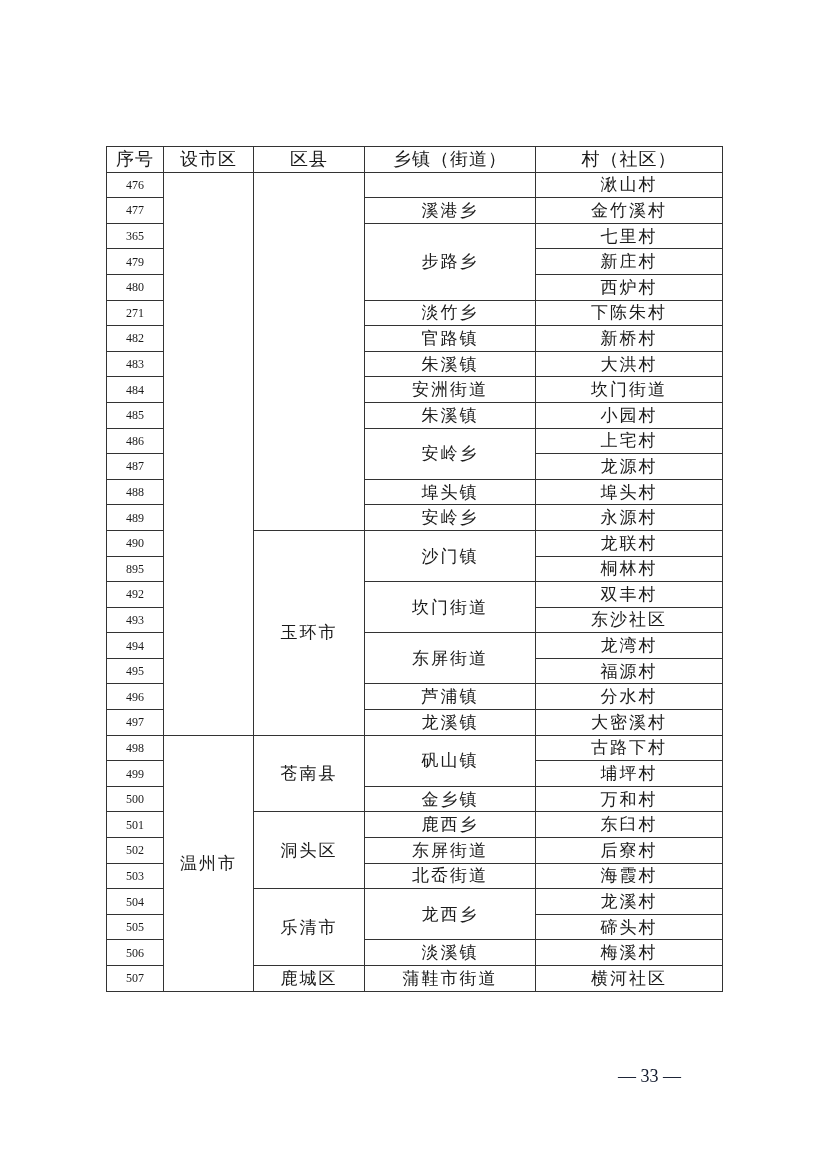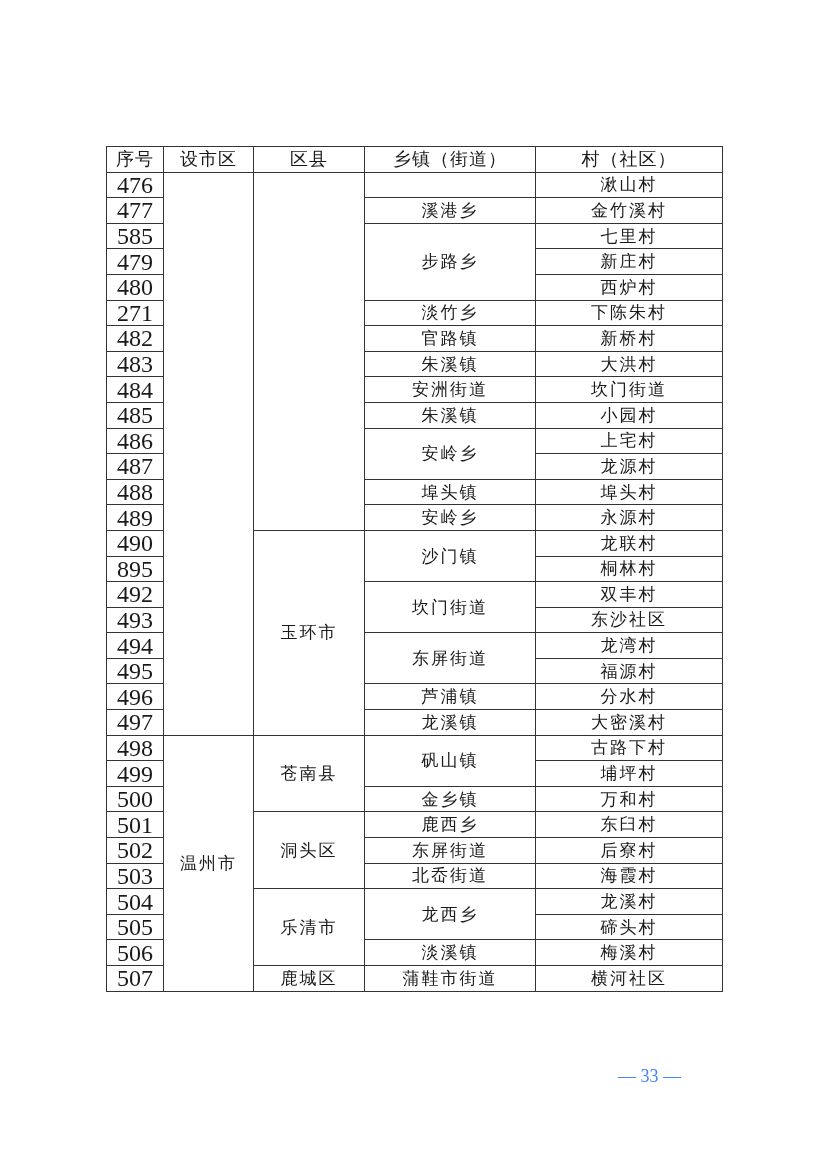--- a/index.html
+++ b/index.html
@@ -12,24 +12,24 @@
     width: 616px;
   }
   table.grid td, table.grid th {
     border: 1.3px solid #333;
     height: 24.6px; padding: 0;
     text-align: center; vertical-align: middle;
     font-size: 17px; font-weight: normal; line-height: 1;
     letter-spacing: 2px;
   }
   table.grid th { font-family: "DejaVu Sans", "Liberation Sans", sans-serif; font-size: 18px; letter-spacing: 1px; }
-  table.grid td.num { font-family: "Liberation Serif", serif; font-size: 24px; letter-spacing: 0; border-radius: 7px; }
+  table.grid td.num { font-family: "Liberation Serif", serif; font-size: 12px; letter-spacing: 0; border-radius: 7px; }
   .footer {
     position: absolute; left: 618px; top: 1066px;
-    font-family: "Liberation Serif", serif; font-size: 18px; color: #3b82f6;
+    font-family: "Liberation Serif", serif; font-size: 18px; color: #0f172a;
   }
 </style>
 </head>
 <body>
 
 <div class="page">
   <table class="grid">
     <colgroup>
       <col style="width:57px">
         <col style="width:90px">
@@ -56,21 +56,21 @@
         <td>湫山村</td>
       </tr>
 
       <tr>
         <td class="num">477</td>
         <td>溪港乡</td>
         <td>金竹溪村</td>
       </tr>
 
       <tr>
-        <td class="num">585</td>
+        <td class="num">365</td>
         <td rowspan="3">步路乡</td>
         <td>七里村</td>
       </tr>
 
       <tr>
         <td class="num">479</td>
         <td>新庄村</td>
       </tr>
 
       <tr>

